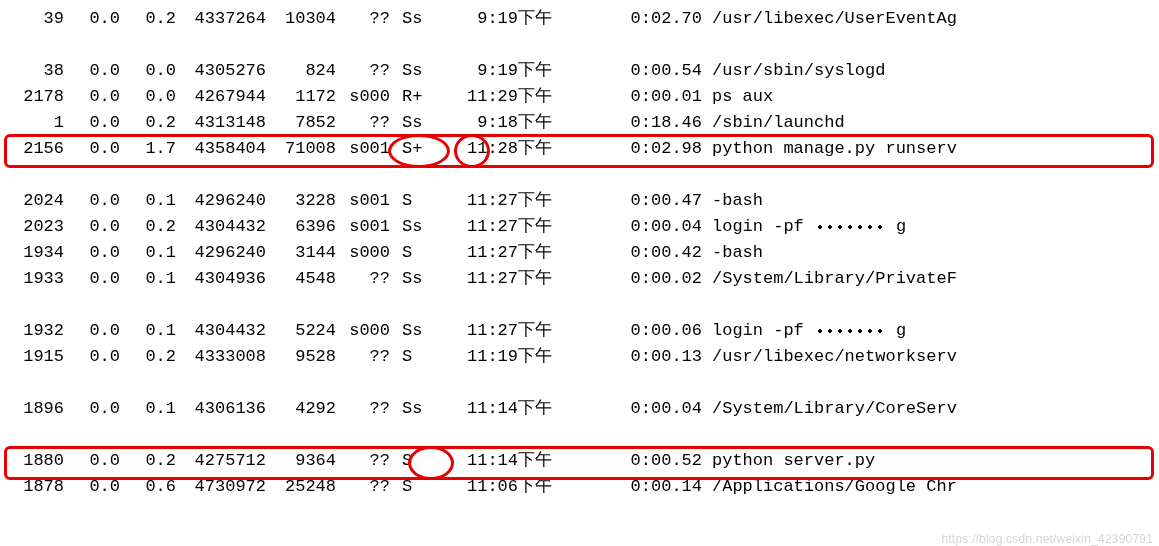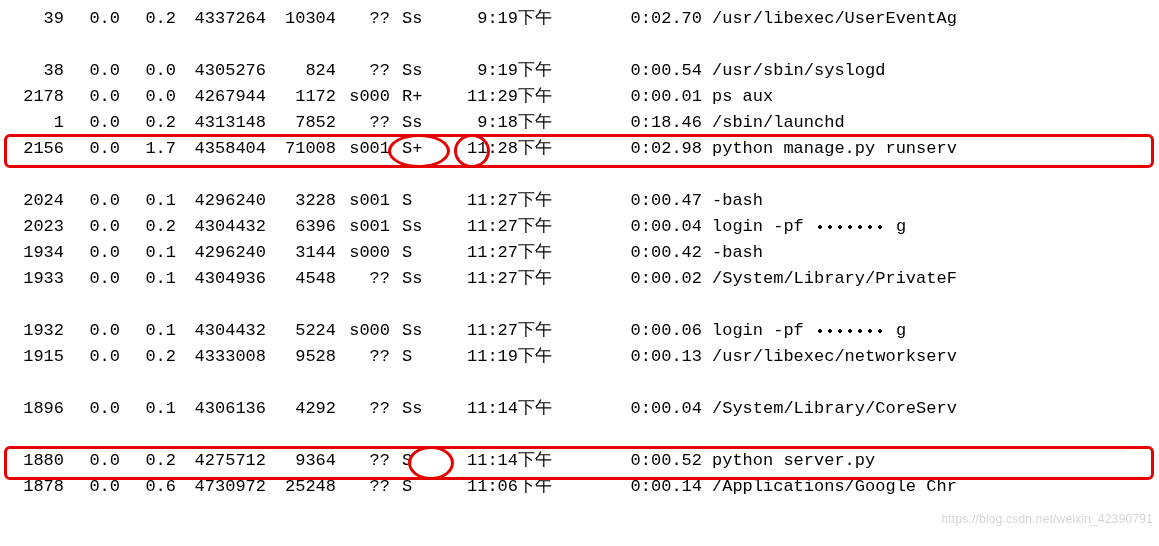--- a/index.html
+++ b/index.html
@@ -48,21 +48,21 @@
   .highlight-oval {
     position: absolute;
     border: 3px solid #e60000;
     border-radius: 50%;
     background: transparent;
     pointer-events: none;
   }
   .watermark {
     position: absolute;
     right: 6px;
-    bottom: 20px;
+    bottom: 0;
     font-size: 12px;
     color: rgba(0,0,0,0.18);
     font-family: Arial, sans-serif;
     letter-spacing: 0.2px;
   }
   .redact-dots {
     display: inline-block;
     width: 82px;
     height: 14px;
     vertical-align: middle;

